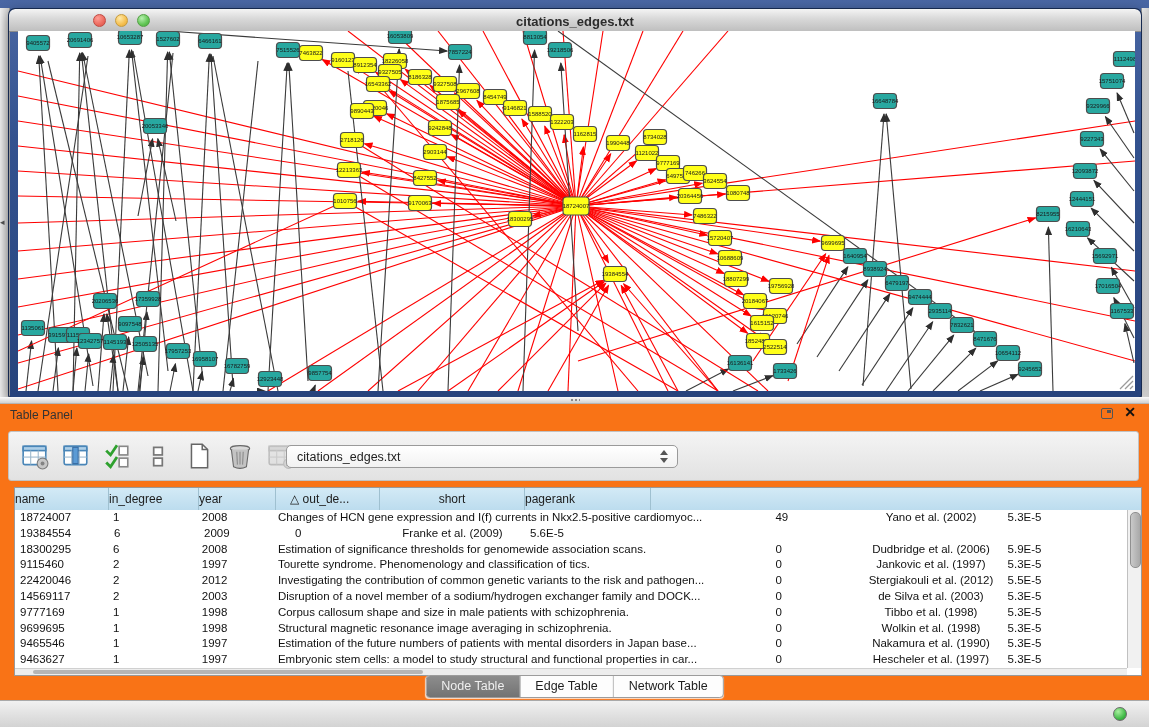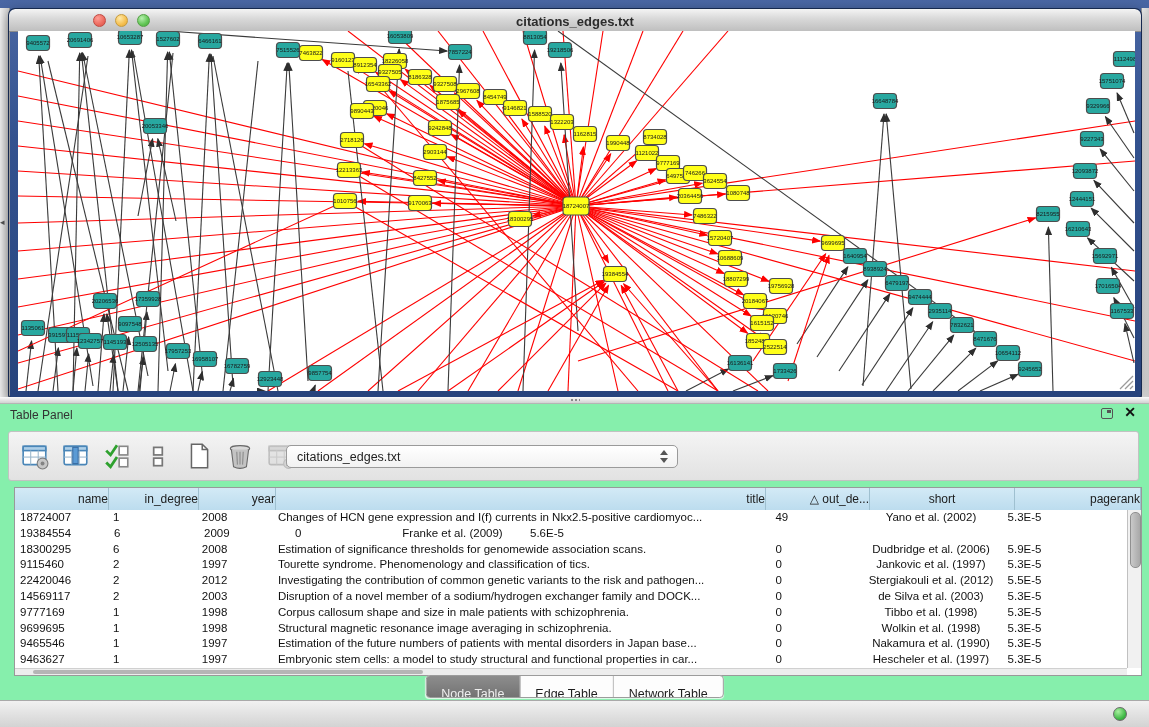--- a/index.html
+++ b/index.html
@@ -22,21 +22,21 @@
   .tl.red{left:84px;background:radial-gradient(circle at 35% 30%,#ff9d95,#ec6a5e 60%,#d5544a);border:1px solid #c14a42;}
   .tl.yellow{left:106px;background:radial-gradient(circle at 35% 30%,#ffe9a8,#f5bf4f 60%,#dfa73a);border:1px solid #c79b3b;}
   .tl.green{left:128px;background:radial-gradient(circle at 35% 30%,#b6efae,#61c554 60%,#47a83c);border:1px solid #53a044;}
   .wintitle{position:absolute;left:0;top:5px;width:100%;text-align:center;font-size:13px;
             font-weight:700;color:#2c2c2c;}
   #net{position:absolute;left:18px;top:31px;width:1117px;height:360px;background:#ffffff;}
   #net line.er{stroke:#fe0000;stroke-width:1.1;}
   #net line.ek{stroke:#3a3a3a;stroke-width:1.1;}
   #net text{font-family:"Liberation Sans",sans-serif;font-size:6px;fill:#1a1a1a;text-anchor:middle;}
   
-  .tpanel{position:absolute;left:0;top:397px;width:1149px;height:330px;background:#86efac;}
+  .tpanel{position:absolute;left:0;top:397px;width:1149px;height:330px;background:#f97316;}
   .splitter{position:absolute;left:0;top:0;width:1149px;height:6px;
             background:linear-gradient(#fbfbfb,#d2d2d2);border-bottom:1px solid #b5b5b5;}
   .splitter .grip{position:absolute;left:570px;top:1px;width:10px;height:4px;
             background:radial-gradient(circle,#8a8a8a 1px,transparent 1.6px);background-size:4px 4px;}
   .tp-title{position:absolute;left:10px;top:11px;font-size:12px;color:#333;}
   .tp-float{position:absolute;right:36px;top:11px;width:12px;height:11px;border:1.5px solid #555;
             border-radius:2px;box-sizing:border-box;}
   .tp-float:after{content:"";position:absolute;right:1px;top:1px;width:4px;height:3px;background:#555;}
   .tp-close{position:absolute;right:13px;top:7px;font-size:14px;font-weight:700;color:#111;line-height:16px;}
   .tp-toolbar{position:absolute;left:8px;top:34px;width:1131px;height:50px;
@@ -48,37 +48,37 @@
   .combo .val{position:absolute;left:10px;top:4px;font-size:12.5px;color:#222;}
   .combo .stepper{position:absolute;right:8px;top:3px;width:10px;height:15px;}
   .combo .stepper i{position:absolute;left:1px;width:0;height:0;border-left:4px solid transparent;border-right:4px solid transparent;}
   .combo .stepper .up{top:1px;border-bottom:5px solid #555;}
   .combo .stepper .dn{bottom:1px;border-top:5px solid #555;}
   
   .dtable{position:absolute;left:14px;top:90px;width:1126px;height:187px;background:#fff;
           border:1px solid #999;box-sizing:content-box;}
   .thead{display:flex;height:22px;background:linear-gradient(#d3eaf6,#bcdcee);border-bottom:1px solid #8aa8b8;}
   .th{box-sizing:border-box;border-right:1px solid #9fc0d0;font-size:12px;color:#1c1c1c;
-      text-align:right;line-height:22px;overflow:hidden;white-space:nowrap;}
+      text-align:left;line-height:22px;overflow:hidden;white-space:nowrap;}
   .tbody{position:absolute;left:0;top:22px;width:1112px;height:158px;overflow:hidden;}
   .trow{display:flex;height:15.8px;background:#fff;}
   .tcell{box-sizing:border-box;padding:0 5px;font-size:11.5px;color:#111;line-height:15.8px;
          overflow:hidden;white-space:nowrap;}
   .c0{width:94px;} .c1{width:90px;} .c2{width:77px;} .c3{width:490px;} .c4{width:90px;margin-left:14px;}
   .c5{width:145px;text-align:center;} .c6{width:126px;}
   .vscroll{position:absolute;right:0;top:22px;width:14px;height:158px;background:#f1f1f1;border-left:1px solid #c0c0c0;box-sizing:border-box;}
   .vscroll .thumb{position:absolute;left:2px;top:2px;width:9px;height:54px;border-radius:5px;
                   background:linear-gradient(90deg,#c9c9c9,#a8a8a8);border:1px solid #909090;}
   .hscroll{position:absolute;left:0;bottom:0;width:1112px;height:7px;background:#ededed;border-top:1px solid #d0d0d0;box-sizing:border-box;}
   .hscroll .thumb{position:absolute;left:18px;top:1px;width:390px;height:4px;border-radius:3px;background:#b5b5b5;}
   
   .tabs{position:absolute;left:50%;top:278px;transform:translateX(-50%);display:flex;height:21px;
         border:1px solid #9c9c9c;border-radius:4px;overflow:hidden;background:#fdfdfd;
         box-shadow:0 1px 1px rgba(255,255,255,.8);}
-  .tab{padding:8px 15px;font-size:12.5px;line-height:21px;color:#1d1d1d;border-left:1px solid #b9b9b9;white-space:nowrap;}
+  .tab{padding:0 15px;font-size:12.5px;line-height:21px;color:#1d1d1d;border-left:1px solid #b9b9b9;white-space:nowrap;}
   .tab:first-child{border-left:none;}
   .tab.active{background:linear-gradient(#8d8d8d,#737373);color:#efefef;}
   
   .statusbar{position:absolute;left:0;top:700px;width:1149px;height:27px;
              background:linear-gradient(#f1f1f1,#d3d3d3);border-top:1px solid #a9a9a9;box-sizing:border-box;}
   .mem{position:absolute;right:44px;top:7px;font-size:11px;color:#222;margin-top:24px;}
   .memdot{position:absolute;right:22px;top:6px;width:14px;height:14px;border-radius:50%;
           background:radial-gradient(circle at 35% 30%,#a9f0a0,#3db844 65%,#2d9a35);border:1px solid #6b6b6b;box-sizing:border-box;}
 </style>
 </head>
@@ -733,21 +733,20 @@
             <i class="dn"></i>
           </span>
       </div>
     </div>
 
     <div class="dtable">
       <div class="thead" id="table-header">
           <div class="th c0">name</div>
           <div class="th c1">in_degree</div>
           <div class="th c2">year</div>
-          <div class="th c3">title</div>
           <div class="th c4">△ out_de...</div>
           <div class="th c5">short</div>
           <div class="th c6">pagerank</div>
         </div>
       <div class="tbody" id="table-body">
           <div class="trow">
             <div class="tcell c0">18724007</div>
             <div class="tcell c1">1</div>
             <div class="tcell c2">2008</div>
             <div class="tcell c3">Changes of HCN gene expression and I(f) currents in Nkx2.5-positive cardiomyoc...</div>

